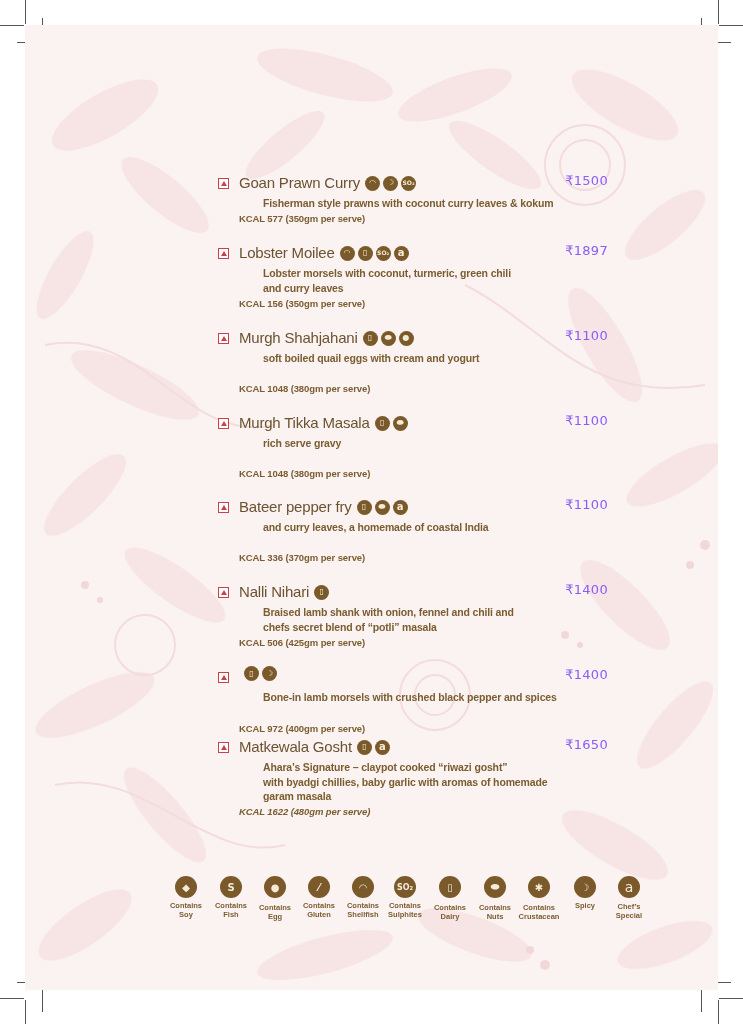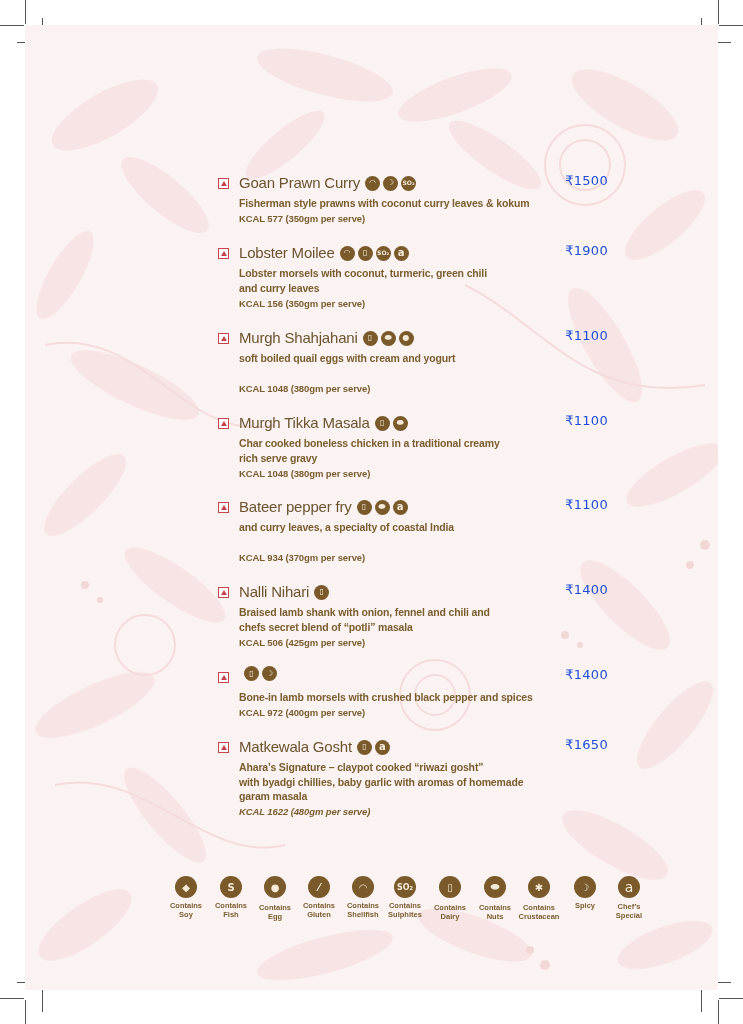--- a/index.html
+++ b/index.html
@@ -83,34 +83,34 @@
     color: #f5ead8;
     font-size: 8px; font-weight: bold;
     font-family: "DejaVu Sans", sans-serif;
     line-height: 1;
   }
   .price {
     position: absolute;
     right: 2px; top: 1px;
     font-family: "DejaVu Sans", sans-serif;
     font-size: 13px;
-    color: #1d4ed8;
+    color: #8b5cf6;
     letter-spacing: 0.3px;
   }
   .desc {
     position: absolute;
     left: 21px; top: 24px;
     width: 300px;
     font-size: 10.5px;
     line-height: 14.5px;
     color: #7a5d30;
     font-weight: bold;
     letter-spacing: -0.15px;
   }
-  .desc .line { display: block; white-space: nowrap; }
+  .desc .line { display: block; white-space: nowrap; margin-left: 24px; }
   .kcal {
     position: absolute;
     left: 21px;
     font-size: 9.5px;
     color: #7a5d30;
     font-weight: bold;
     letter-spacing: -0.1px;
     white-space: nowrap;
   }
 
@@ -244,21 +244,21 @@
       <span class="veg-mark"></span>
       <div class="title-row">
         <span class="item-name">Lobster Moilee</span>
         <span class="icons">
           <span class="ico">◠</span>
           <span class="ico">▯</span>
           <span class="ico" style="font-size:6px;">SO₂</span>
           <span class="ico" style="font-size:10px;">a</span>
         </span>
       </div>
-      <span class="price">₹1900</span>
+      <span class="price">₹1897</span>
       <div class="desc">
         <span class="line">Lobster morsels with coconut, turmeric, green chili</span>
         <span class="line">and curry leaves</span>
       </div>
       <span class="kcal" style="top:56px;">KCAL 156 (350gm per serve)</span>
     </div>
 
     <div class="item" style="top:155px;">
       <span class="veg-mark"></span>
       <div class="title-row">
@@ -280,41 +280,40 @@
       <span class="veg-mark"></span>
       <div class="title-row">
         <span class="item-name">Murgh Tikka Masala</span>
         <span class="icons">
           <span class="ico">▯</span>
           <span class="ico">⬬</span>
         </span>
       </div>
       <span class="price">₹1100</span>
       <div class="desc">
-        <span class="line">Char cooked boneless chicken in a traditional creamy</span>
         <span class="line">rich serve gravy</span>
       </div>
       <span class="kcal" style="top:56px;">KCAL 1048 (380gm per serve)</span>
     </div>
 
     <div class="item" style="top:324px;">
       <span class="veg-mark"></span>
       <div class="title-row">
         <span class="item-name">Bateer pepper fry</span>
         <span class="icons">
           <span class="ico">▯</span>
           <span class="ico">⬬</span>
           <span class="ico" style="font-size:10px;">a</span>
         </span>
       </div>
       <span class="price">₹1100</span>
       <div class="desc">
-        <span class="line">and curry leaves, a specialty of coastal India</span>
-      </div>
-      <span class="kcal" style="top:56px;">KCAL 934 (370gm per serve)</span>
+        <span class="line">and curry leaves, a homemade of coastal India</span>
+      </div>
+      <span class="kcal" style="top:56px;">KCAL 336 (370gm per serve)</span>
     </div>
 
     <div class="item" style="top:409px;">
       <span class="veg-mark"></span>
       <div class="title-row">
         <span class="item-name">Nalli Nihari</span>
         <span class="icons">
           <span class="ico">▯</span>
         </span>
       </div>
@@ -331,21 +330,21 @@
       <div class="title-row">
         <span class="icons">
           <span class="ico">▯</span>
           <span class="ico">☽</span>
         </span>
       </div>
       <span class="price">₹1400</span>
       <div class="desc">
         <span class="line">Bone-in lamb morsels with crushed black pepper and spices</span>
       </div>
-      <span class="kcal" style="top:41px;">KCAL 972 (400gm per serve)</span>
+      <span class="kcal" style="top:57px;">KCAL 972 (400gm per serve)</span>
     </div>
 
     <div class="item" style="top:564px;">
       <span class="veg-mark"></span>
       <div class="title-row">
         <span class="item-name">Matkewala Gosht</span>
         <span class="icons">
           <span class="ico">▯</span>
           <span class="ico" style="font-size:10px;">a</span>
         </span>

